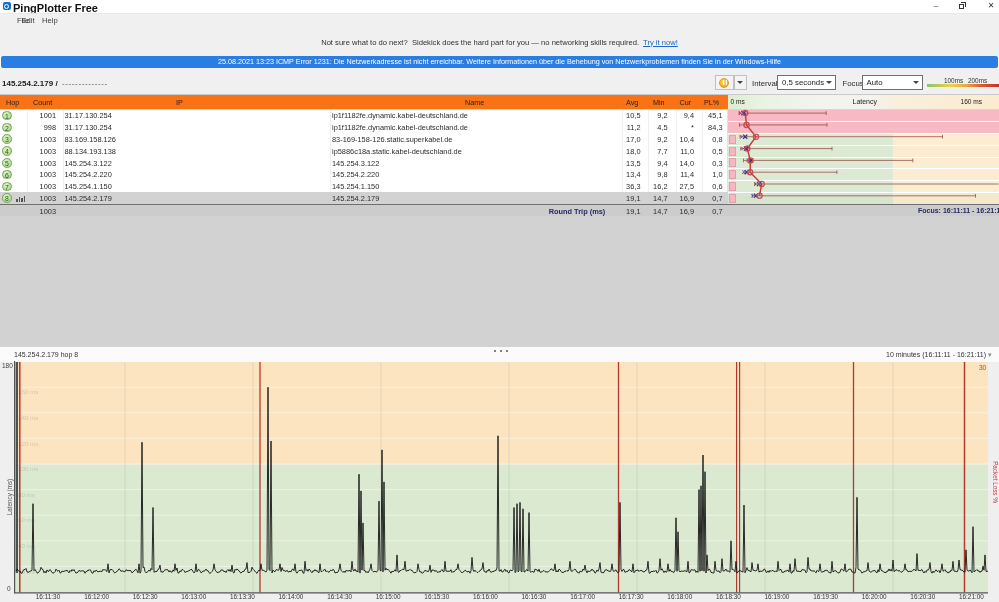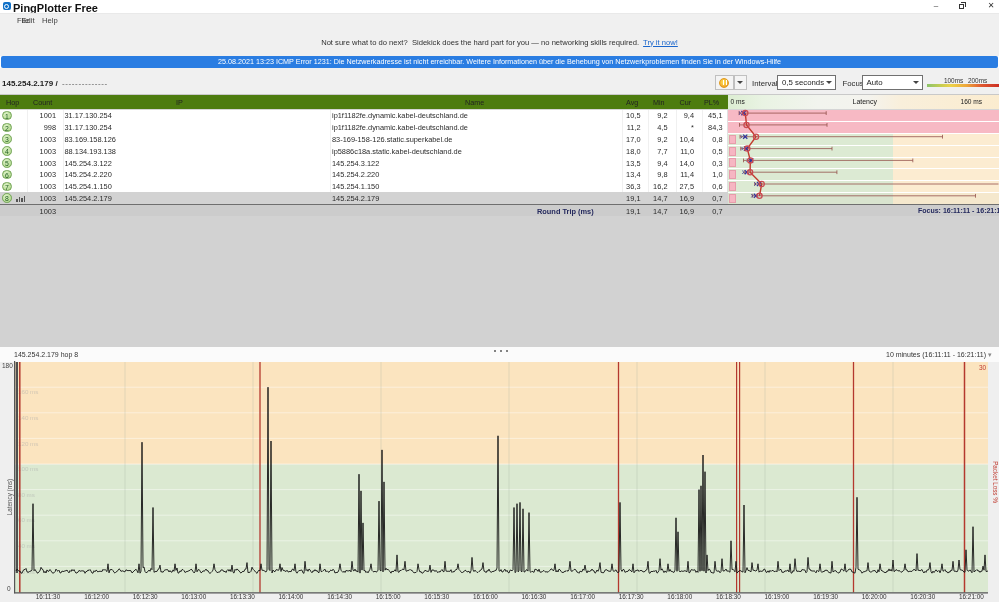--- a/index.html
+++ b/index.html
@@ -14,21 +14,21 @@
 #banner a {color:#1a66cc;text-decoration:underline}
 #bluebar {position:absolute;left:1px;top:55.5px;width:997px;height:12.5px;background:#2a7de2;border-radius:2px;color:#fff;font-size:7.2px;text-align:center;line-height:12.5px}
 #toolbar {position:absolute;left:0;top:68px;width:999px;height:26.5px;background:#f0f0f0;border-bottom:1px solid #c9c9c9}
 #target {position:absolute;left:2px;top:78.5px;font-size:8px;font-weight:700;color:#1c1c1c}
 #target span {font-weight:400;color:#555;letter-spacing:0.6px}
 .tbtn {position:absolute;top:75px;height:14.5px;background:#f4f4f4;border:1px solid #c0c0c0}
 .tsel {position:absolute;top:75px;height:14.5px;background:#fff;border:1px solid #707070;font-size:7.8px;color:#1c1c1c;line-height:13px;padding-left:4px}
 .tlbl {position:absolute;top:78.5px;font-size:7.8px;color:#2a2a2a}
 .arr {position:absolute;right:3px;top:5px;width:0;height:0;border-left:3px solid transparent;border-right:3px solid transparent;border-top:3.5px solid #444}
 .lgd {position:absolute;top:76.5px;font-size:6.4px;color:#333}
-#thead {position:absolute;left:0;top:95px;width:999px;height:14.7px;background:#4d7c0f;border-bottom:1px solid #d5d5d5}
+#thead {position:absolute;left:0;top:95px;width:999px;height:14.7px;background:#f97316;border-bottom:1px solid #d5d5d5}
 .hc {position:absolute;top:3px;font-size:7.2px;color:#222}
 #lathead {position:absolute;left:727.5px;top:0;width:271.5px;height:13.7px;background:linear-gradient(to right,#dcedd2 0px,#e9f3e3 35px,#f2f4ee 90px,#f4f3ee 140px,#f9efdb 172px,#fbeccf 271px)}
 #tbody {position:absolute;left:0;top:109.8px;width:999px;height:94.5px;background:#fff}
 .vsep {position:absolute;top:109.7px;width:1px;height:94.6px;background:#f0f0f0}
 .trow {position:absolute;left:0;width:727.5px;height:11.82px}
 .hopc {position:absolute;left:2.2px;top:1px;width:9.6px;height:9.6px;border-radius:50%;background:radial-gradient(circle at 35% 30%,#ddf2c6,#a9d284);border:0.8px solid #6fa351;font-size:6.8px;color:#1e5c1e;text-align:center;line-height:9.6px}
 .r8icon {position:absolute;left:16px;top:3px;width:9px;height:7px;display:flex;align-items:flex-end;gap:1px}
 .r8icon i {width:1.6px;background:#555;display:block}
 .cell {position:absolute;top:1.6px;font-size:7.4px;color:#2b2b2b;white-space:nowrap}
 .cnt {left:0;width:56px;text-align:right}
@@ -254,21 +254,21 @@
 <circle cx="756.0" cy="136.7" r="2.6" fill="none" stroke="#cb4a52" stroke-width="1.3"></circle>
 <circle cx="747.3" cy="148.6" r="2.6" fill="none" stroke="#cb4a52" stroke-width="1.3"></circle>
 <circle cx="750.3" cy="160.4" r="2.6" fill="none" stroke="#cb4a52" stroke-width="1.3"></circle>
 <circle cx="750.1" cy="172.2" r="2.6" fill="none" stroke="#cb4a52" stroke-width="1.3"></circle>
 <circle cx="761.7" cy="184.0" r="2.6" fill="none" stroke="#cb4a52" stroke-width="1.3"></circle>
 <circle cx="759.5" cy="195.8" r="2.6" fill="none" stroke="#cb4a52" stroke-width="1.3"></circle>
 </svg>
 
 <div id="tfoot">
 <div class="cell cnt">1003</div>
-<div class="cell" style="left:537px;width:80px;text-align:left;font-weight:700;color:#252a5e">Round Trip (ms)</div>
+<div class="cell" style="left:537px;width:80px;text-align:center;font-weight:700;color:#252a5e">Round Trip (ms)</div>
 <div class="cell num avg">19,1</div>
 <div class="cell num min">14,7</div>
 <div class="cell num cur">16,9</div>
 <div class="cell num pl">0,7</div>
 <div class="cell" style="left:918px;font-weight:700;color:#252a5e;font-size:7px">Focus: 16:11:11 - 16:21:11</div>
 </div>
 
 <div id="midgray"></div>
 <div id="lowhead"></div>
 <div class="dot" style="left:494px"></div>

